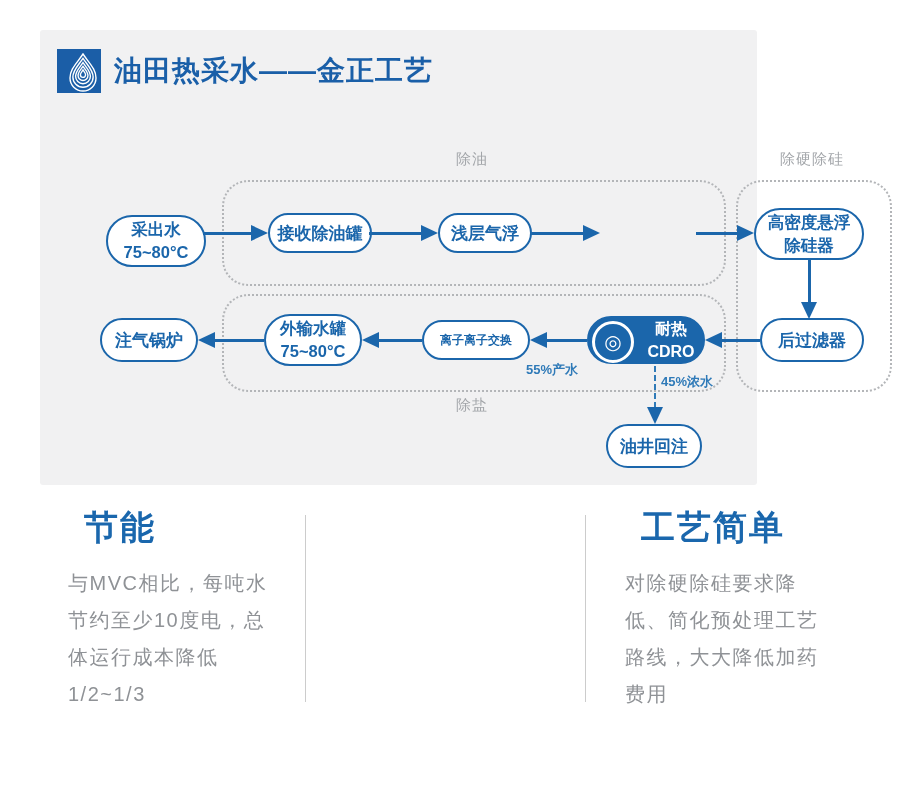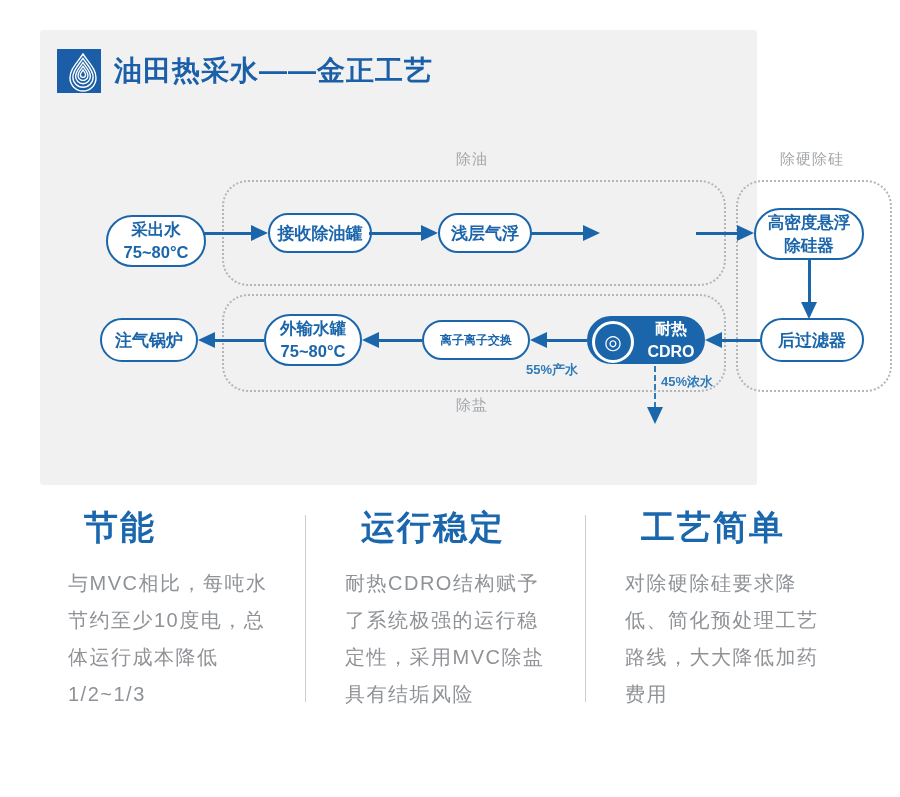--- a/index.html
+++ b/index.html
@@ -120,20 +120,21 @@
 除硅器</div>
     <div class="node" style="left:224px;top:284px;width:98px;height:52px;border-radius:26px;font-size:16.5px;">外输水罐
 75~80°C</div>
     <div class="node" style="left:382px;top:290px;width:108px;height:40px;border-radius:20px;font-size:12px;">离子离子交换</div>
     <div class="node filled" style="left:547px;top:286px;width:118px;height:48px;border-radius:24px;font-size:16px;">
       <span class="cdro-circle"><span>◎</span></span>
       <span>耐热CDRO</span>
     </div>
     <div class="node" style="left:720px;top:288px;width:104px;height:44px;border-radius:22px;">后过滤器</div>
 
+    <div class="node" style="left:566px;top:394px;width:96px;height:44px;border-radius:22px;">油井回注</div>
 
     <div class="aline-h" style="left:163px;top:202px;width:48px;"></div>
     <div class="ah-r" style="left:211px;top:195px;"></div>
     <div class="aline-h" style="left:329px;top:202px;width:52px;"></div>
     <div class="ah-r" style="left:381px;top:195px;"></div>
     <div class="aline-h" style="left:490px;top:202px;width:53px;"></div>
     <div class="ah-r" style="left:543px;top:195px;"></div>
     <div class="aline-h" style="left:656px;top:202px;width:41px;"></div>
     <div class="ah-r" style="left:697px;top:195px;"></div>
 
@@ -160,27 +161,20 @@
 
 <div class="features">
   <div class="feature" style="left:68px;width:224px;">
     <h2>节能</h2>
     <p>与MVC相比，每吨水
 节约至少10度电，总
 体运行成本降低
 1/2~1/3</p>
   </div>
   <div class="vdiv" style="left:305px;"></div>
-  <div class="feature" style="left:345px;width:230px;">
-    <h2>运行稳定</h2>
-    <p>耐热CDRO结构赋予
-了系统极强的运行稳
-定性，采用MVC除盐
-具有结垢风险</p>
-  </div>
   <div class="vdiv" style="left:585px;"></div>
   <div class="feature" style="left:625px;width:224px;">
     <h2>工艺简单</h2>
     <p>对除硬除硅要求降
 低、简化预处理工艺
 路线，大大降低加药
 费用</p>
   </div>
 </div>
 

